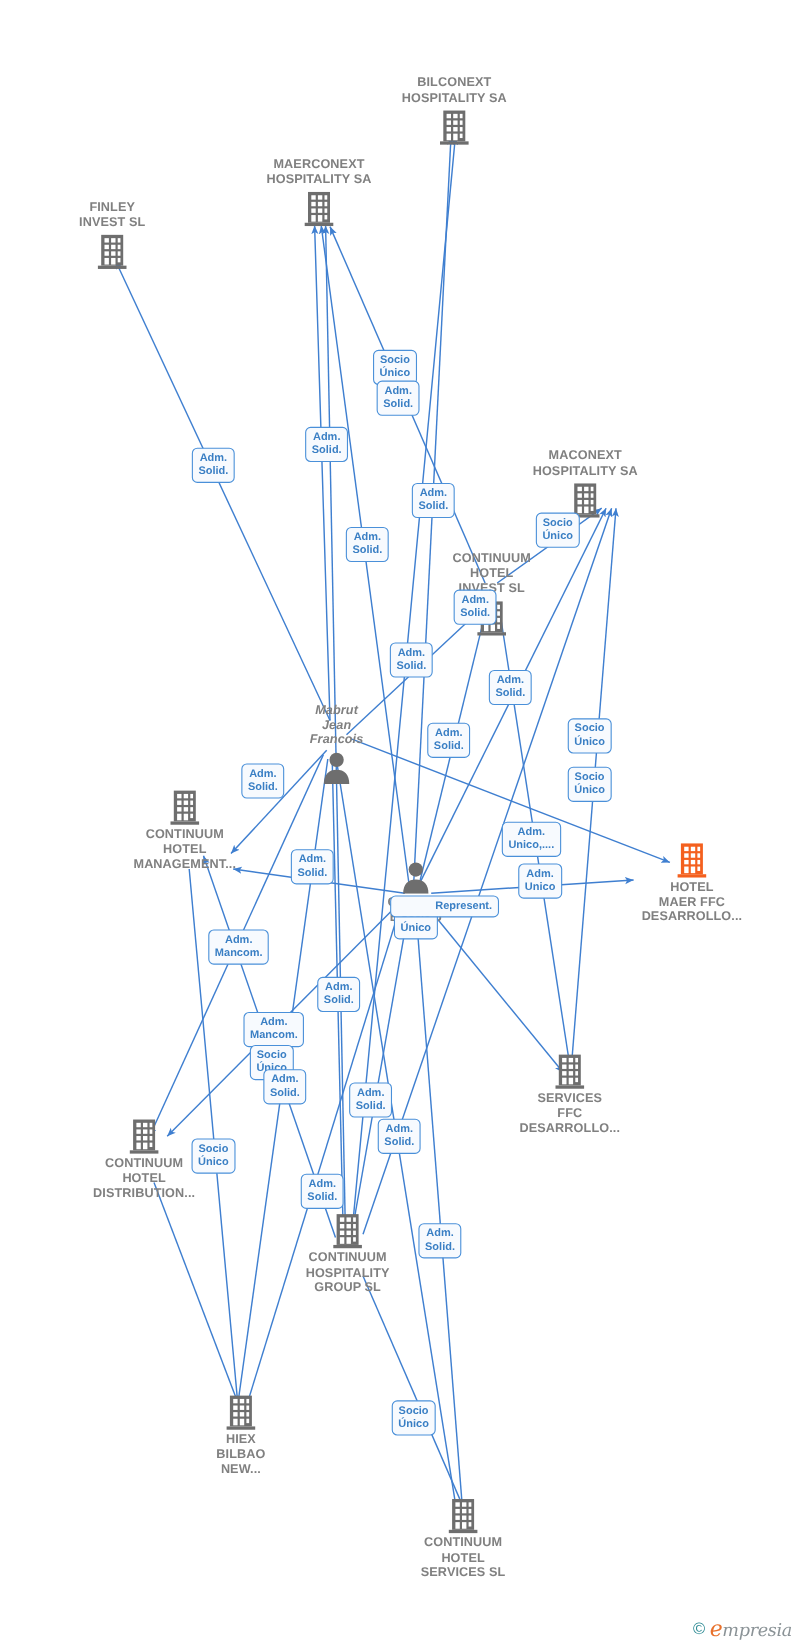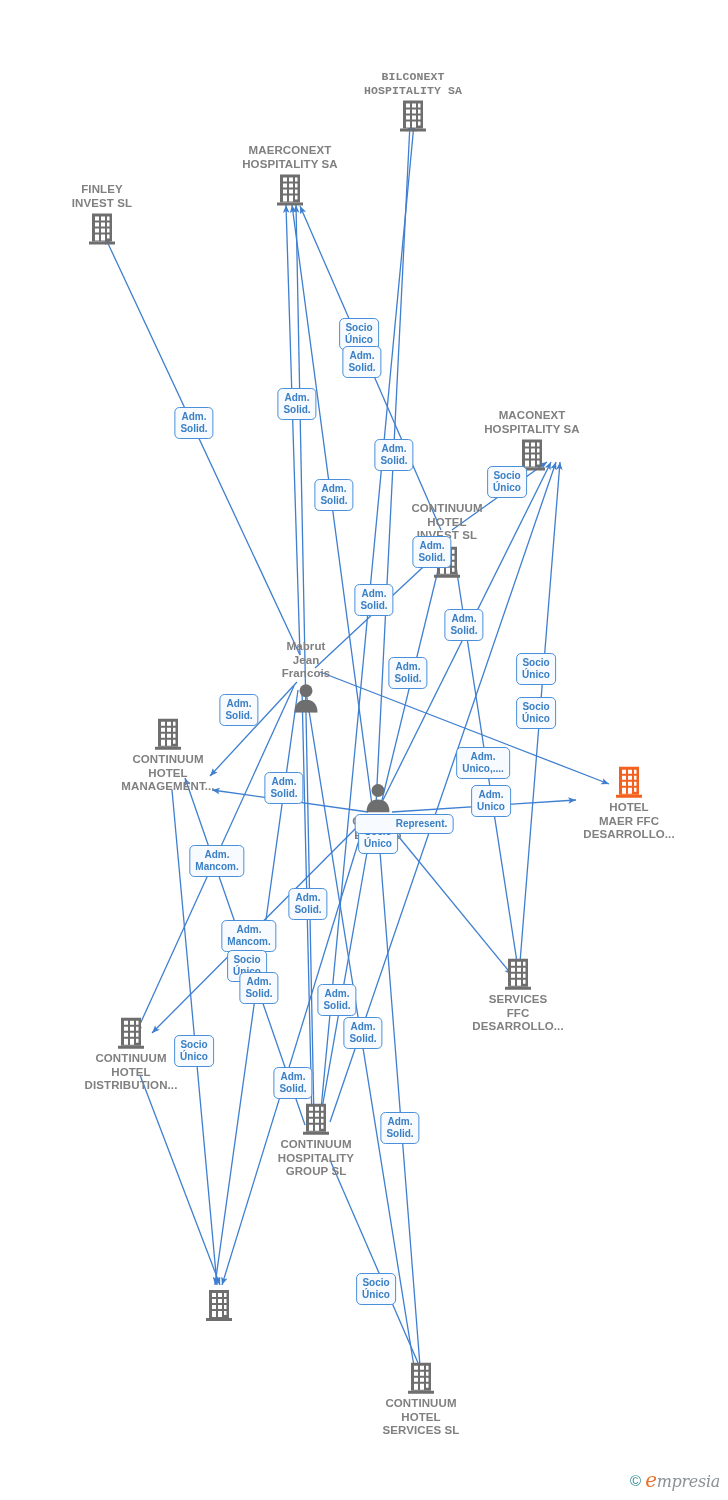--- a/index.html
+++ b/index.html
@@ -131,21 +131,21 @@
         <line x1="364" y1="824" x2="222" y2="1285" stroke="#3f7fd0" stroke-width="1.3" marker-end="url(#arrowhead)"></line>
         <line x1="172" y1="790" x2="217" y2="1285" stroke="#3f7fd0" stroke-width="1.3" marker-end="url(#arrowhead)"></line>
         <line x1="140" y1="1075" x2="220" y2="1285" stroke="#3f7fd0" stroke-width="1.3" marker-end="url(#arrowhead)"></line>
         <line x1="306" y1="692" x2="416" y2="1379" stroke="#3f7fd0" stroke-width="1.3" marker-end="url(#arrowhead)"></line>
         <line x1="378" y1="826" x2="421" y2="1379" stroke="#3f7fd0" stroke-width="1.3" marker-end="url(#arrowhead)"></line>
         <line x1="330" y1="1160" x2="425" y2="1379" stroke="#3f7fd0" stroke-width="1.3" marker-end="url(#arrowhead)"></line>
       </g>
   </svg>
 
   <div id="nodes-layer">
-      <div class="node label-above" style="left: 413px; top: 101px; font-family: Liberation Mono, monospace;">
+      <div class="node label-above" style="left: 413px; top: 101px;">
         <span class="node-label">BILCONEXT
 HOSPITALITY SA</span>
         <span class="icon-wrap"><svg width="30" height="34" viewBox="0 0 30 34" xmlns="http://www.w3.org/2000/svg">
             <rect x="5" y="2" width="20" height="28" fill="#6e6e6e"></rect>
             <rect x="2" y="30" width="26" height="3" fill="#6e6e6e"></rect>
             <rect x="8" y="5" width="4" height="4" fill="#ffffff"></rect>
             <rect x="14" y="5" width="4" height="4" fill="#ffffff"></rect>
             <rect x="20" y="5" width="2.5" height="4" fill="#ffffff"></rect>
             <rect x="8" y="11" width="4" height="4" fill="#ffffff"></rect>
             <rect x="14" y="11" width="4" height="4" fill="#ffffff"></rect>
@@ -232,21 +232,21 @@
             <rect x="14" y="11" width="4" height="4" fill="#ffffff"></rect>
             <rect x="20" y="11" width="2.5" height="4" fill="#ffffff"></rect>
             <rect x="8" y="17" width="4" height="4" fill="#ffffff"></rect>
             <rect x="14" y="17" width="4" height="4" fill="#ffffff"></rect>
             <rect x="20" y="17" width="2.5" height="4" fill="#ffffff"></rect>
             <rect x="8" y="23" width="4" height="6" fill="#ffffff"></rect>
             <rect x="14" y="23" width="4" height="6" fill="#ffffff"></rect>
             <rect x="20" y="23" width="2.5" height="4" fill="#ffffff"></rect>
           </svg></span>
       </div>
-      <div class="node label-above" style="left: 306px; top: 676px;">
+      <div class="node label-above" style="left: 306px; top: 676px; font-style: italic;">
         <span class="node-label">Mabrut
 Jean
 Francois</span>
         <span class="icon-wrap"><svg width="30" height="30" viewBox="0 0 30 30" xmlns="http://www.w3.org/2000/svg">
             <circle cx="15" cy="8" r="6.5" fill="#6e6e6e"></circle>
             <path d="M3.5 30 C3.5 21 8 17 15 17 C22 17 26.5 21 26.5 30 Z" fill="#6e6e6e"></path>
           </svg></span>
       </div>
       <div class="node label-below" style="left: 168px; top: 755px;">
         <span class="icon-wrap"><svg width="30" height="34" viewBox="0 0 30 34" xmlns="http://www.w3.org/2000/svg">
@@ -371,20 +371,23 @@
             <rect x="8" y="11" width="4" height="4" fill="#ffffff"></rect>
             <rect x="14" y="11" width="4" height="4" fill="#ffffff"></rect>
             <rect x="20" y="11" width="2.5" height="4" fill="#ffffff"></rect>
             <rect x="8" y="17" width="4" height="4" fill="#ffffff"></rect>
             <rect x="14" y="17" width="4" height="4" fill="#ffffff"></rect>
             <rect x="20" y="17" width="2.5" height="4" fill="#ffffff"></rect>
             <rect x="8" y="23" width="4" height="6" fill="#ffffff"></rect>
             <rect x="14" y="23" width="4" height="6" fill="#ffffff"></rect>
             <rect x="20" y="23" width="2.5" height="4" fill="#ffffff"></rect>
           </svg></span>
+        <span class="node-label">HIEX
+BILBAO
+NEW...</span>
       </div>
       <div class="node label-below" style="left: 421px; top: 1399px;">
         <span class="icon-wrap"><svg width="30" height="34" viewBox="0 0 30 34" xmlns="http://www.w3.org/2000/svg">
             <rect x="5" y="2" width="20" height="28" fill="#6e6e6e"></rect>
             <rect x="2" y="30" width="26" height="3" fill="#6e6e6e"></rect>
             <rect x="8" y="5" width="4" height="4" fill="#ffffff"></rect>
             <rect x="14" y="5" width="4" height="4" fill="#ffffff"></rect>
             <rect x="20" y="5" width="2.5" height="4" fill="#ffffff"></rect>
             <rect x="8" y="11" width="4" height="4" fill="#ffffff"></rect>
             <rect x="14" y="11" width="4" height="4" fill="#ffffff"></rect>

